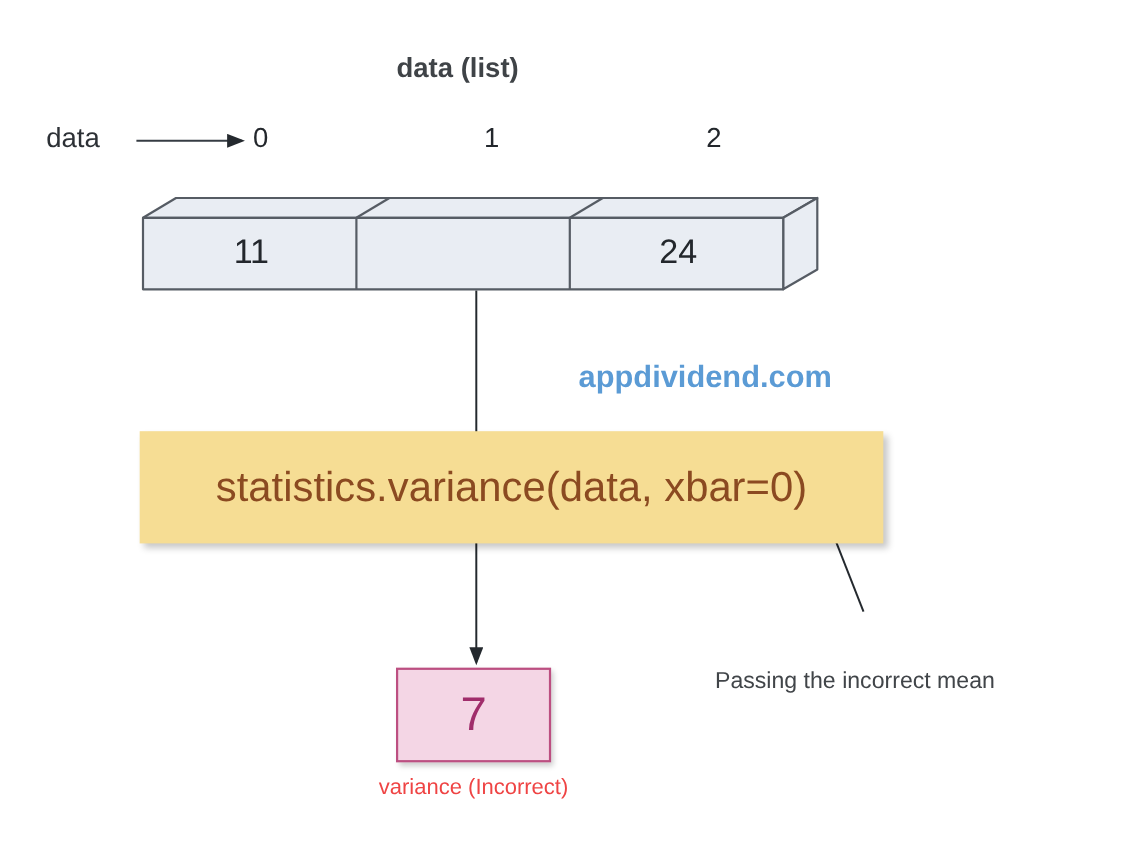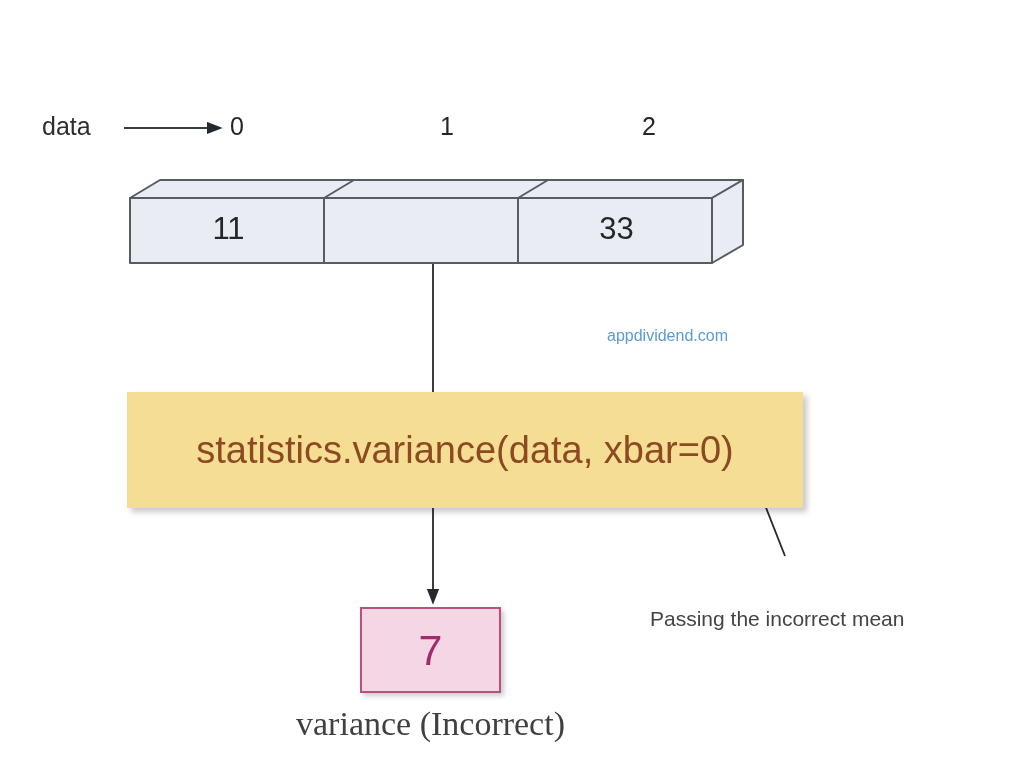--- a/index.html
+++ b/index.html
@@ -45,27 +45,27 @@
   .cell-value {
     top: 211px; width: 197px; height: 40px;
     font-size: 31px; color: #23272c;
     z-index: 3;
   }
   .cell-0 { left: 130px; }
   .cell-1 { left: 324px; }
   .cell-2 { left: 518px; }
 
   .watermark {
-    left: 555px; top: 327px; width: 225px;
-    font-size: 16px; font-weight: 400; color: #5b9bd5;
+    left: 526px; top: 327px; width: 225px;
+    font-size: 28px; font-weight: 700; color: #5b9bd5;
     z-index: 3;
   }
 
   .function-box {
-    left: 127px; top: 392px; width: 676px; height: 116px;
+    left: 127px; top: 392px; width: 676px; height: 102px;
     background: #f6dd94;
     box-shadow: 4px 4px 6px rgba(0,0,0,0.22);
     display: flex; align-items: center; justify-content: center;
     z-index: 2;
   }
   .function-code {
     font-size: 38px; color: #8b4a21; white-space: nowrap;
   }
 
   .result-box {
@@ -75,23 +75,22 @@
     box-sizing: border-box;
     box-shadow: 3px 3px 5px rgba(0,0,0,0.2);
     display: flex; align-items: center; justify-content: center;
     z-index: 2;
   }
   .result-value {
     font-size: 43px; color: #a02d6b;
   }
   .result-label {
     left: 290px; top: 705px; width: 281px;
-    font-size: 34px; color: #404040;
+    font-size: 20px; color: #ef4444;
     z-index: 3;
-    font-family: Liberation Serif, serif;
   }
 
   .annotation-text {
     left: 650px; top: 561px; width: 320px;
     font-size: 21px; color: #414549;
     z-index: 3;
     margin-top: 46px;
   }
 </style>
 </head>
@@ -118,28 +117,29 @@
 
     <line x1="324" y1="198" x2="324" y2="263" stroke="#565c64" stroke-width="2"></line>
     <line x1="518" y1="198" x2="518" y2="263" stroke="#565c64" stroke-width="2"></line>
 
     <line x1="324" y1="198" x2="354" y2="180" stroke="#565c64" stroke-width="2"></line>
     <line x1="518" y1="198" x2="548" y2="180" stroke="#565c64" stroke-width="2"></line>
 
     <line x1="785" y1="556" x2="750" y2="467" stroke="#24292e" stroke-width="1.8" marker-end="url(#arrowhead)"></line>
   </svg>
 
+  <div class="abs diagram-title center">data (list)</div>
 
   <div class="abs index-label">data</div>
   <div class="abs index-value idx-0 center">0</div>
   <div class="abs index-value idx-1 center">1</div>
   <div class="abs index-value idx-2 center">2</div>
 
   <div class="abs cell-value cell-0 center">11</div>
-  <div class="abs cell-value cell-2 center">33</div>
+  <div class="abs cell-value cell-2 center">24</div>
 
   <div class="abs watermark center">appdividend.com</div>
 
   <div class="abs function-box">
     <span class="function-code">statistics.variance(data, xbar=0)</span>
   </div>
 
   <div class="abs result-box">
     <span class="result-value">7</span>
   </div>

